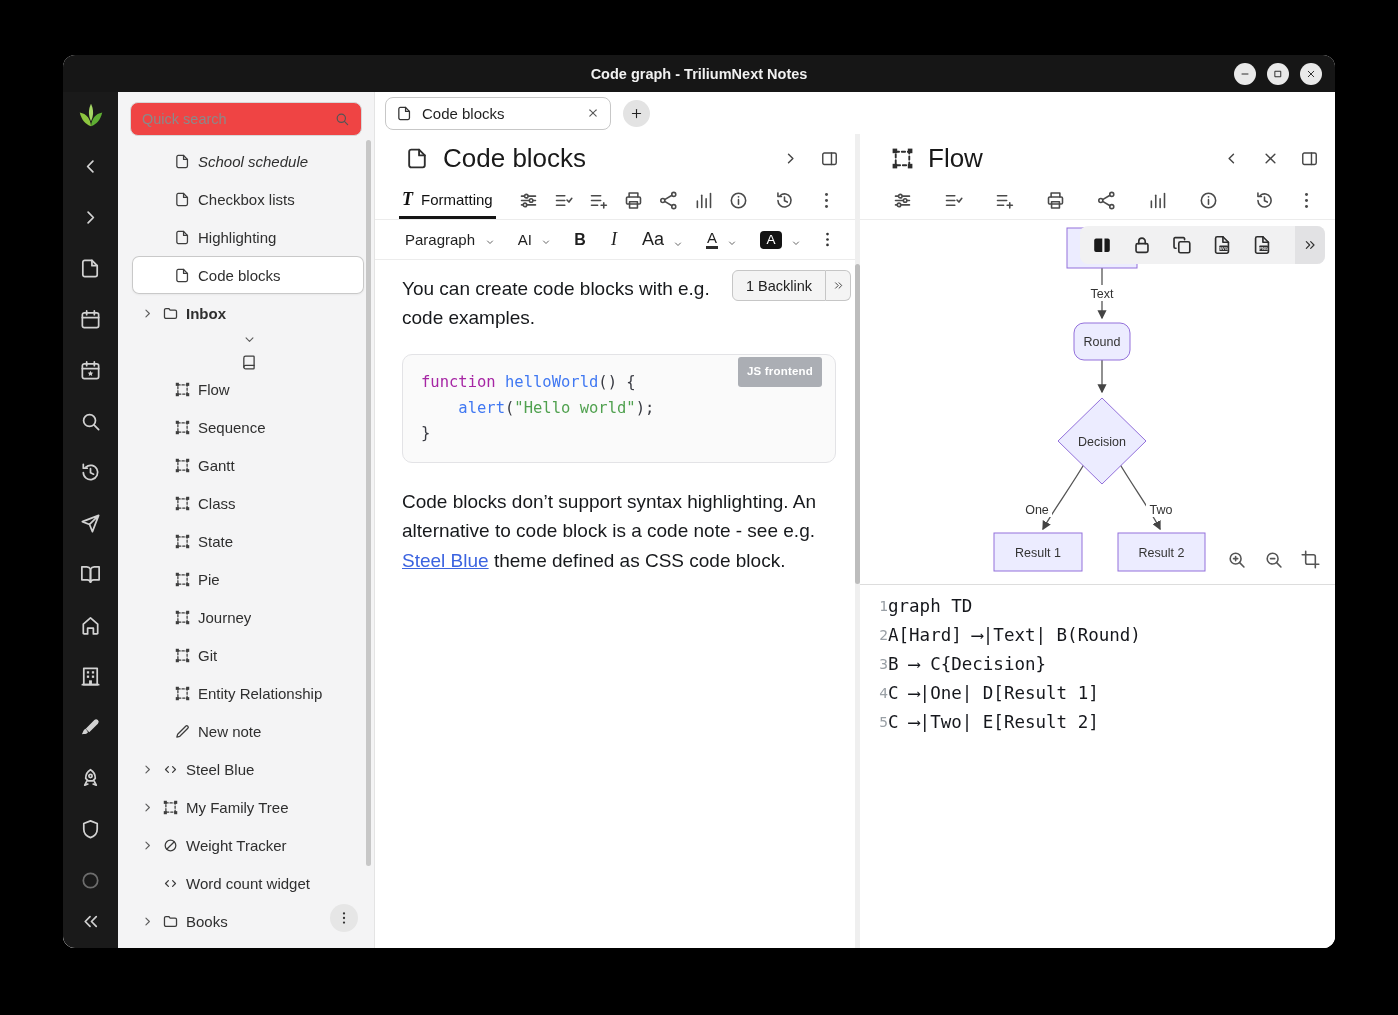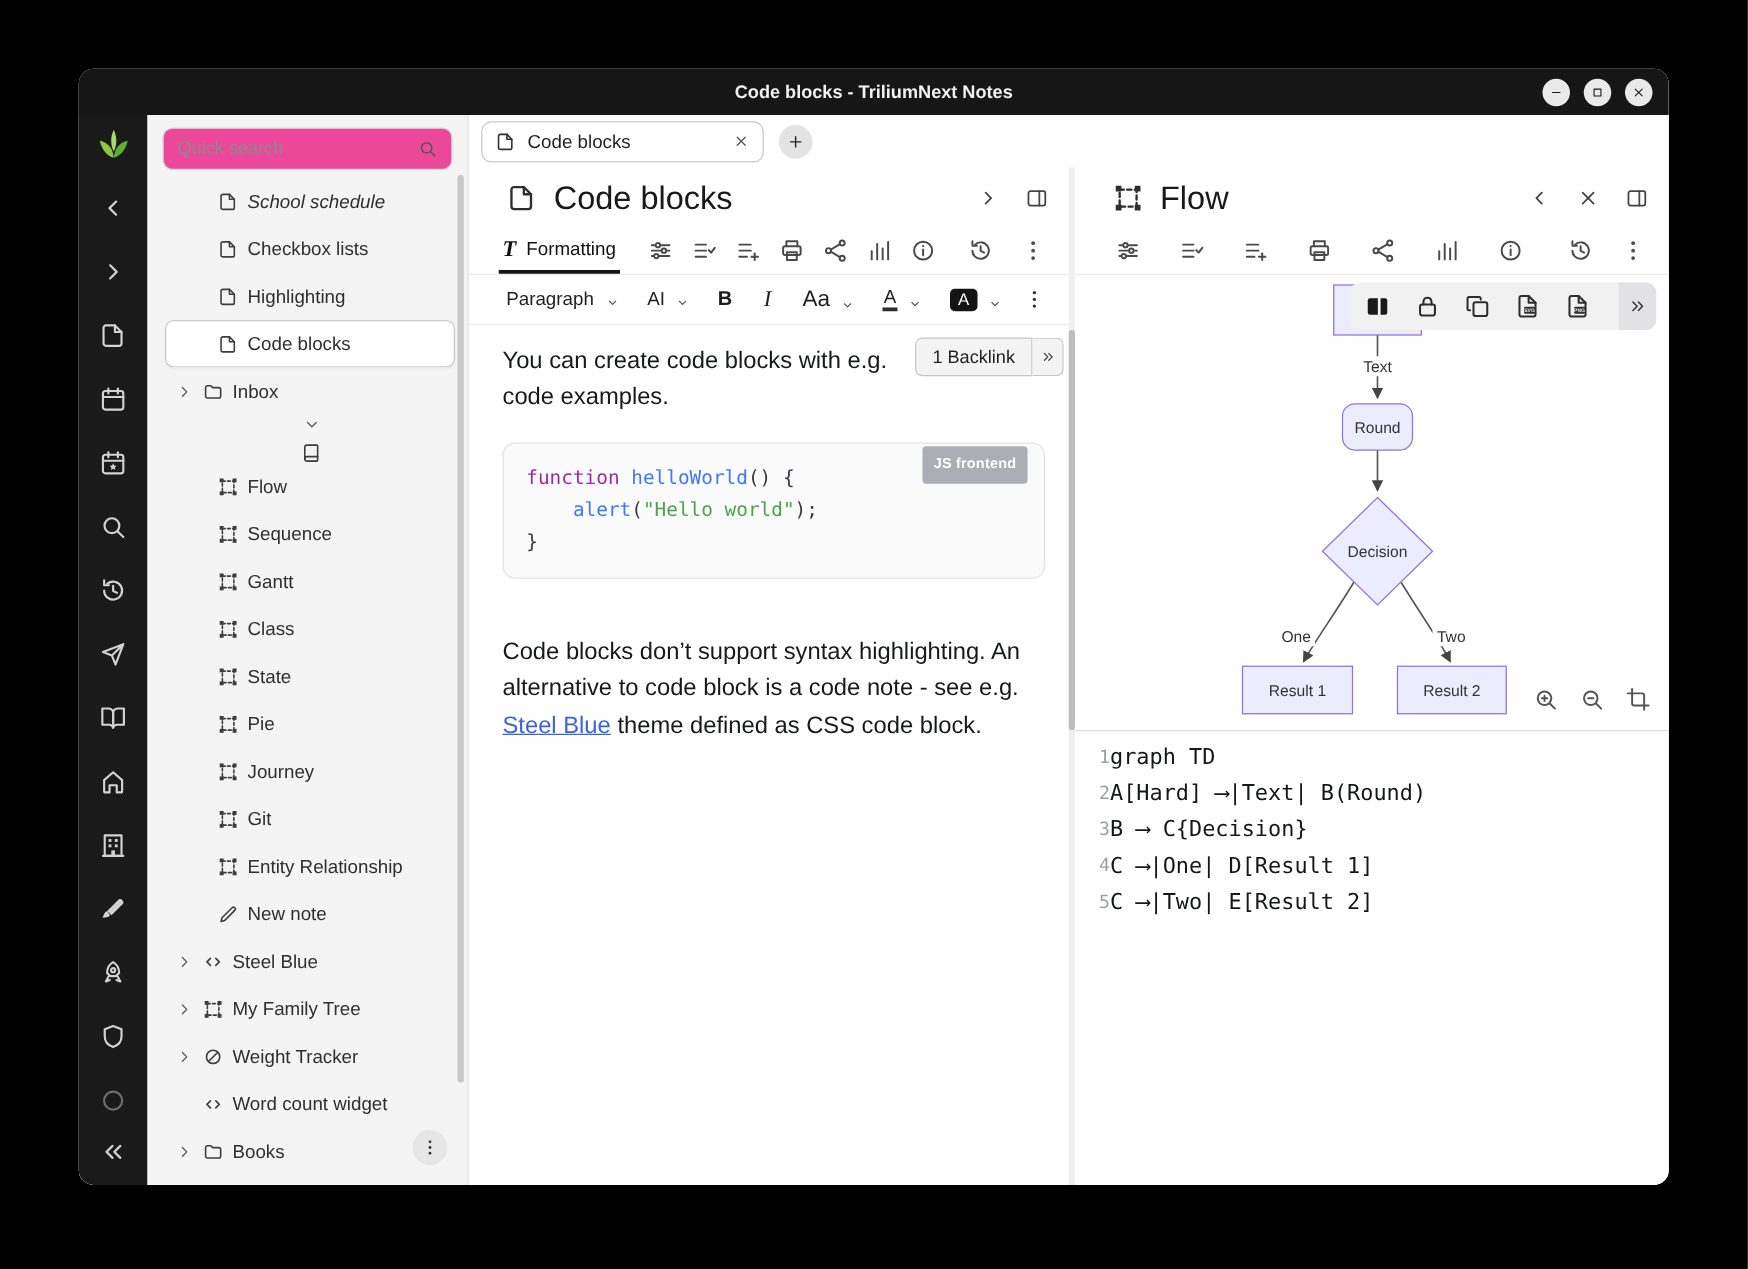--- a/index.html
+++ b/index.html
@@ -25,21 +25,21 @@
   .launcher{width:55px;background:#1a1a1a;display:flex;flex-direction:column;align-items:center;padding:10px 0 14px;flex:none}
   .launcher-items{display:flex;flex-direction:column;align-items:center;gap:25px}
   .l-btn{width:26px;height:26px;color:#d2d2d2;display:flex;align-items:center;justify-content:center;cursor:pointer}
   .l-ic{width:23px;height:23px}
   [data-name="trilium-logo"] .l-ic{width:30px;height:30px}
   [data-name="launcher-circle-button"]{opacity:.45}
   .l-bottom{margin-top:auto;color:#cfcfcf;width:26px;height:26px;display:flex;align-items:center;justify-content:center}
 
   
   .tree-panel{width:257px;background:#f4f4f5;border-right:1px solid #e4e4e4;position:relative;display:flex;flex-direction:column;flex:none;overflow:hidden}
-  .search-box{margin:10px 12px 4px 12px;height:34px;background:#ec4899;border:1px solid #d7d7d8;border-radius:8px;display:flex;align-items:center;padding:0 11px;flex:none}
+  .search-box{margin:10px 12px 4px 12px;height:34px;background:#ef4444;border:1px solid #d7d7d8;border-radius:8px;display:flex;align-items:center;padding:0 11px;flex:none}
   .search-input{flex:1;border:0;background:transparent;outline:none;font-size:14.5px;color:#333;font-family:"Liberation Sans",sans-serif}
   .search-input::placeholder{color:#8a8a8a}
   .search-ic{width:16px;height:16px;color:#555}
   .tree{flex:1;overflow:hidden;padding:2px 10px 0 14px}
   .tree-row{height:38px;display:flex;align-items:center;gap:7px;font-size:15px;color:#2f2f2f;border-radius:7px;cursor:pointer;padding-right:6px}
   .tree-row.selected{background:#fff;box-shadow:inset 0 0 0 1px #c9c9c9,0 1px 2px rgba(0,0,0,.05)}
   .tree-exp{width:15px;height:15px;color:#5c5c5c}
   .tree-ico{width:17px;height:17px;color:#3d3d3d}
   .tree-label{white-space:nowrap;overflow:hidden;text-overflow:ellipsis}
   .tree-scrollbar{position:absolute;right:3px;top:48px;width:5px;height:726px;border-radius:3px;background:#c7c7c7}
@@ -84,21 +84,21 @@
   .bold{font-weight:700}
   .italic{font-style:italic;font-family:"Liberation Serif",serif;font-size:18px}
   .aa{font-size:18px}
   .fc{border-bottom:3px solid #2e2e2e;line-height:1.05;font-size:15px;padding:0 1px}
   .hc{background:#141414;color:#fff;border-radius:4px;font-size:13.5px;padding:1.5px 6.5px}
   .tb-kebab{margin-left:auto;width:19px;height:19px;color:#333;cursor:pointer}
 
   
   .editor-content{flex:1;position:relative;padding:14px 14px 0 27px;overflow:hidden;color:#17191c}
   .para1{font-size:19px;line-height:29px;width:335px}
-  .para2{font-size:19px;line-height:29.5px;width:447px;margin-top:44px}
+  .para2{font-size:19px;line-height:29.5px;width:447px;margin-top:24px}
   .link{color:#3b63e0;text-decoration:underline;cursor:pointer}
   .backlinks{position:absolute;top:10px;right:4px;display:flex}
   .backlink-btn{height:31px;padding:0 13px;background:#f4f4f4;border:1px solid #c6c6c6;border-radius:6px 0 0 6px;display:flex;align-items:center;font-size:14.5px;color:#222;cursor:pointer}
   .backlink-more{height:31px;width:25px;background:#f4f4f4;border:1px solid #c6c6c6;border-left:0;border-radius:0 6px 6px 0;display:flex;align-items:center;justify-content:center;cursor:pointer}
   .bm-ic{width:13px;height:13px;color:#444}
   .code-card{position:relative;margin-top:22px;width:434px;background:#fafafa;border:1px solid #e3e3e6;border-radius:10px;padding:15px 18px;font-family:"DejaVu Sans Mono",monospace;font-size:15.5px;line-height:25.5px;color:#383a42}
   .code-badge{position:absolute;top:2px;right:13px;background:#abaeb4;color:#fff;font-family:"Liberation Sans",sans-serif;font-size:11.5px;font-weight:700;padding:2px 9px;border-radius:3px;letter-spacing:.2px}
   .code-line{white-space:pre}
   .tok-kw{color:#a626a4}
   .tok-fn{color:#4078f2}
@@ -122,21 +122,21 @@
   .ed-num{min-width:14px;text-align:right;color:#9aa0a6;font-size:14.5px;line-height:29px;flex:none}
   .ed-text{margin-left:0;white-space:pre}
 </style>
 </head>
 <body>
 
 <div class="stage" data-name="desktop-background">
   <div class="window" data-name="app-window">
 
     <div class="titlebar" data-name="titlebar">
-      <div class="tb-title" data-name="window-title">Code blocks - TriliumNext Notes</div>
+      <div class="tb-title" data-name="window-title">Code graph - TriliumNext Notes</div>
       <div class="win-controls" data-name="window-controls">
         <div class="win-btn" data-name="minimize-button">
             <span class="wb-ic" data-icon="minus" data-name="minimize-icon">
               <svg viewBox="0 0 24 24" aria-hidden="true">
                 <line x1="6" y1="12" x2="18" y2="12"></line>
               </svg>
             </span>
           </div>
         <div class="win-btn" data-name="maximize-button">
             <span class="wb-ic" data-icon="square" data-name="maximize-icon">
@@ -352,21 +352,21 @@
             <div class="tree-row selected" data-name="tree-item-code-blocks" style="padding-left: 20px;">
               <span class="tree-exp" data-name="expander-spacer"></span>
               <span class="tree-ico" data-name="note-icon" data-icon="note">
                 <svg viewBox="0 0 24 24" aria-hidden="true">
                   <path d="M6 3.5h7.5L19 9v9.5a2 2 0 0 1-2 2H6a2 2 0 0 1-2-2v-13a2 2 0 0 1 2-2z"></path>
                   <polyline points="13.5 3.5 13.5 9 19 9"></polyline>
                 </svg>
               </span>
               <span class="tree-label" data-name="tree-item-label">Code blocks</span>
             </div>
-            <div class="tree-row" data-name="tree-item-inbox" style="padding-left: 8px;">
+            <div class="tree-row" data-name="tree-item-inbox" style="padding-left: 8px; font-weight: bold;">
               <span class="tree-exp" data-name="chevron-right-icon" data-icon="chevR">
                 <svg viewBox="0 0 24 24" aria-hidden="true">
                   <polyline points="9.5 6.5 15 12 9.5 17.5"></polyline>
                 </svg>
               </span>
               <span class="tree-ico" data-name="folder-icon" data-icon="folder">
                 <svg viewBox="0 0 24 24" aria-hidden="true">
                   <path d="M3.5 7a2 2 0 0 1 2-2h4l2 2.2h7a2 2 0 0 1 2 2V17a2 2 0 0 1-2 2h-13a2 2 0 0 1-2-2z"></path>
                 </svg>
               </span>

